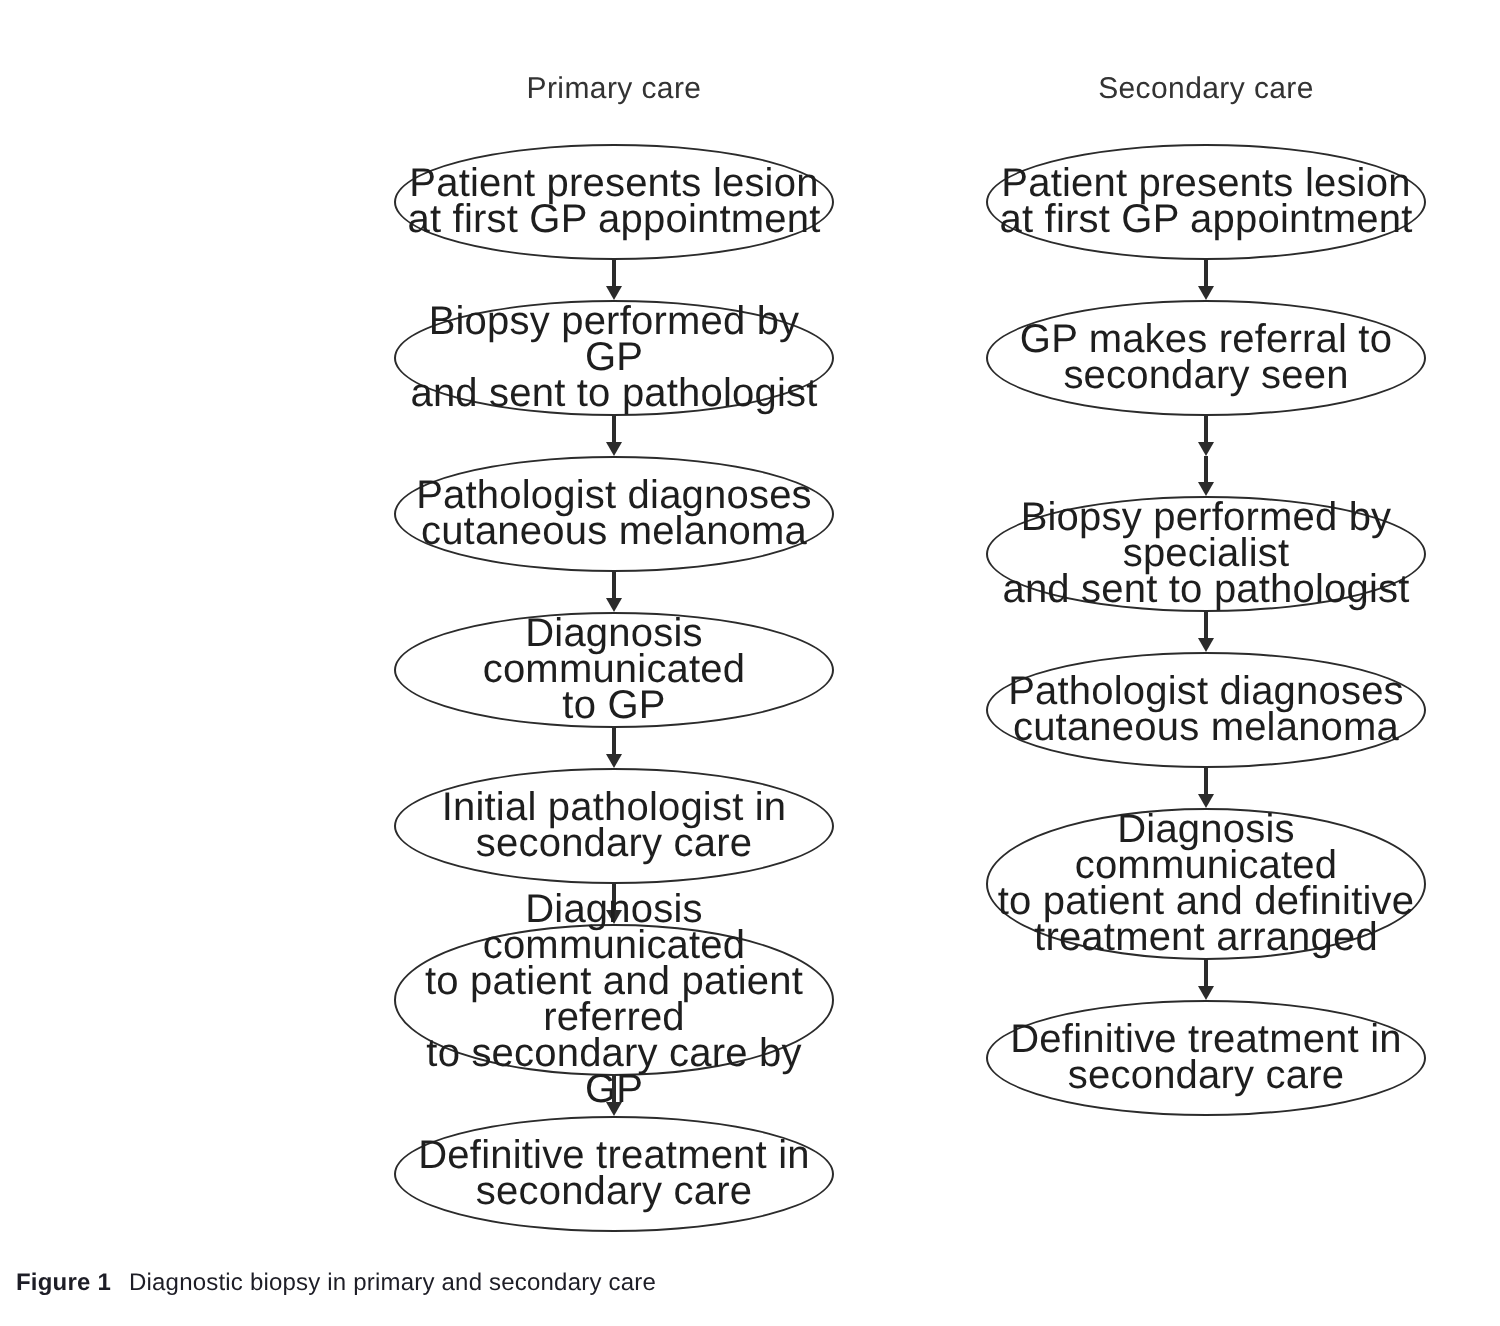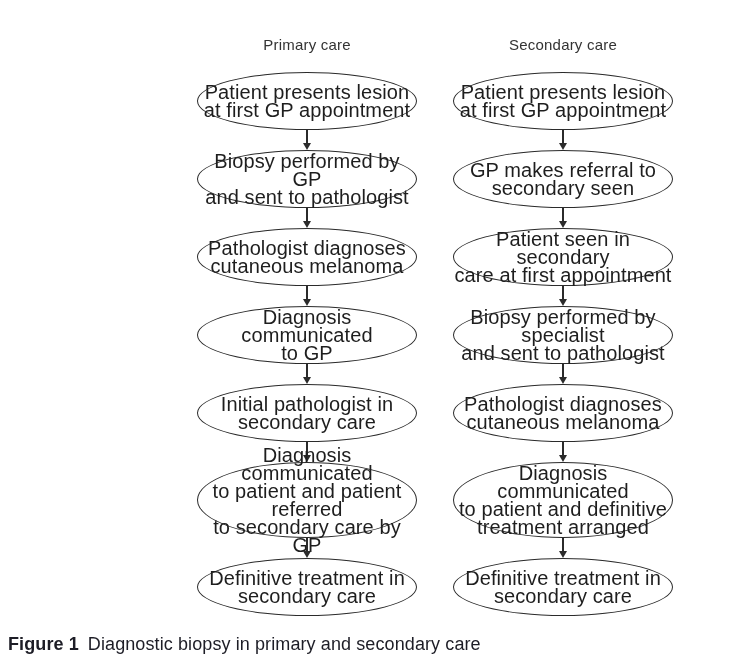--- a/index.html
+++ b/index.html
@@ -16,21 +16,21 @@
     font-family: "Liberation Sans", sans-serif;
   }
   .figure-wrap {
     position: relative;
     width: 750px; height: 663px;
   }
   .diagram {
     position: absolute;
     left: 195px; top: 36px;
     display: flex;
-    gap: 32px;
+    gap: 72px;
   }
   .column {
     width: 224px;
     display: flex;
     flex-direction: column;
     align-items: center;
   }
   .col-header {
     font-size: 15px;
     line-height: 18px;
@@ -73,21 +73,21 @@
   }
   .arrow .head {
     width: 0; height: 0;
     border-left: 4px solid transparent;
     border-right: 4px solid transparent;
     border-top: 7px solid var(--stroke);
   }
   .caption {
     position: absolute;
     left: 8px; top: 634px;
-    font-size: 18px;
+    font-size: 12px;
     color: var(--caption);
     letter-spacing: 0.1px;
   }
   .caption .cap-label { font-weight: 700; }
   .caption .cap-text { font-weight: 400; margin-left: 9px; }
 </style>
 </head>
 <body>
 
 <div class="figure-wrap">
@@ -172,24 +172,20 @@
 
       <div class="node">
         <span class="node-text">GP makes referral to
 secondary seen</span>
       </div>
       <div class="arrow">
           <span class="stem"></span>
           <span class="head"></span>
         </div>
 
-      <div class="node">
-        <span class="node-text">Patient seen in secondary
-care at first appointment</span>
-      </div>
       <div class="arrow">
           <span class="stem"></span>
           <span class="head"></span>
         </div>
 
       <div class="node">
         <span class="node-text">Biopsy performed by specialist
 and sent to pathologist</span>
       </div>
       <div class="arrow">

